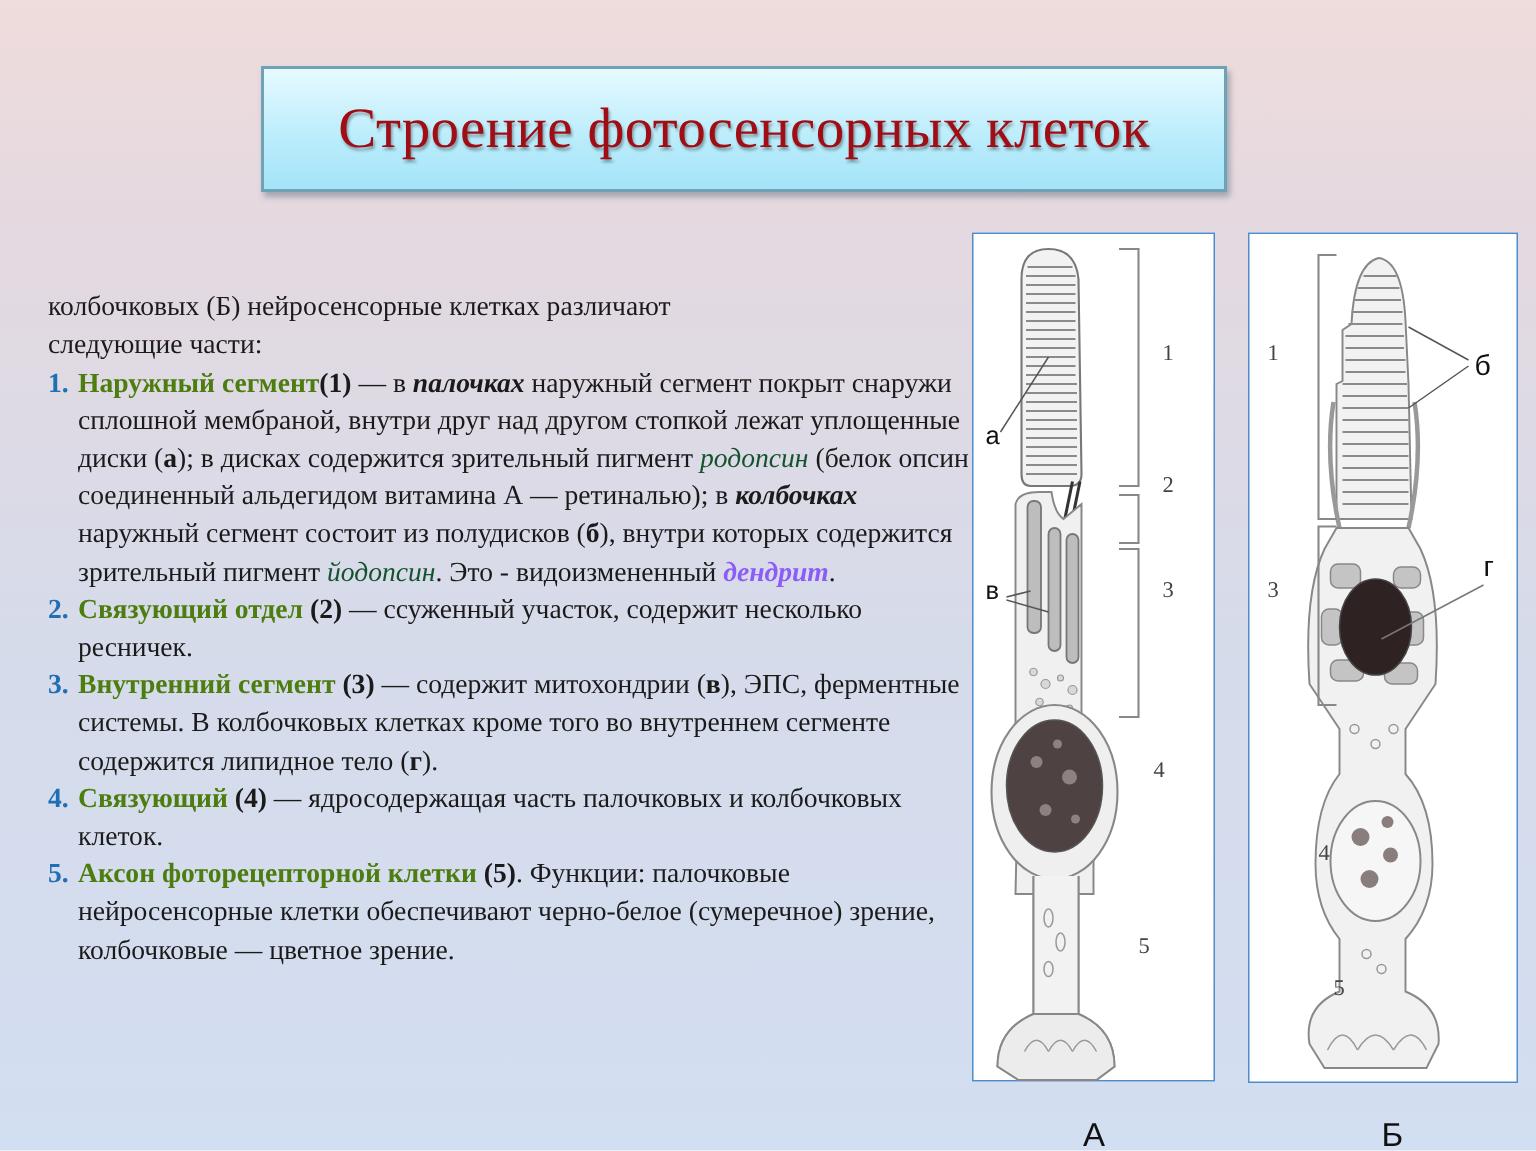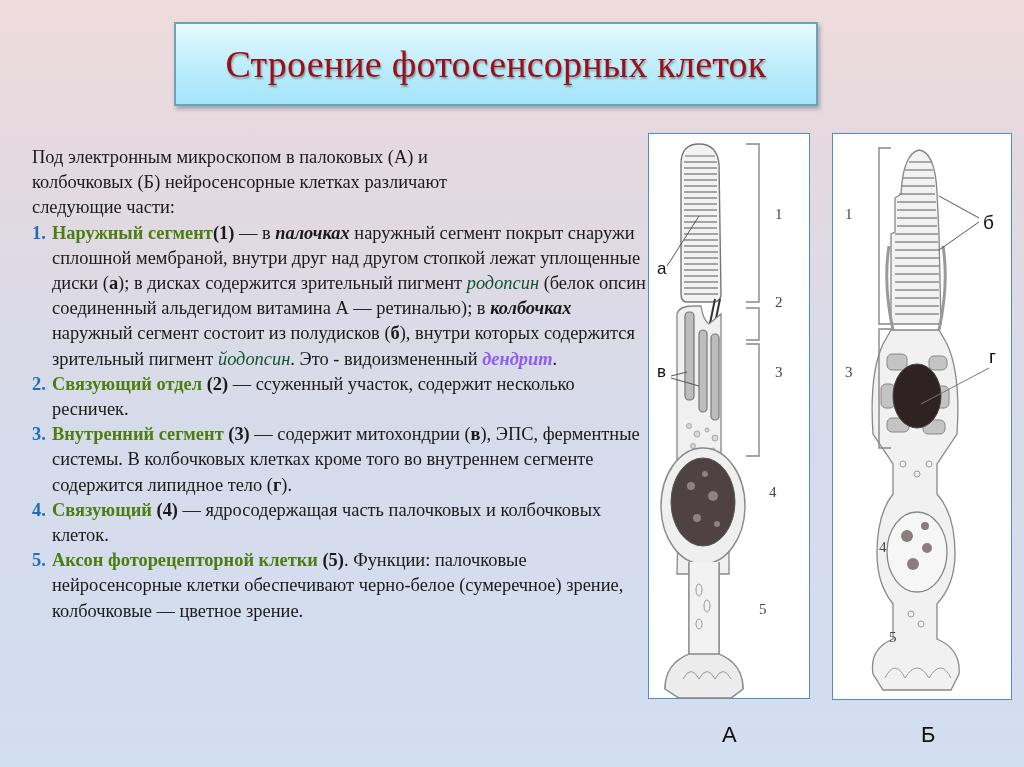--- a/index.html
+++ b/index.html
@@ -1,21 +1,21 @@
 <!DOCTYPE html>
 <html><head>
   <meta charset="utf-8">
   <style>
     html, body { margin: 0; padding: 0; }
     body {
       width: 1024px; height: 767px; overflow: hidden; position: relative;
       background: linear-gradient(180deg, #efdcdc 0%, #e4d9e0 20%, #d6dbea 55%, #d2def1 100%);
       font-family: "Liberation Serif", serif;
     }
-    .slide { position: absolute; inset: 0; }
+    .slide { position: absolute; inset: 0; margin-top: 22px; }
     .title-box {
       position: absolute; left: 174px; top: 22px; width: 640px; height: 80px;
       background: linear-gradient(180deg, #e6faff 0%, #b9ecfb 60%, #a4e4f9 100%);
       border: 2px solid #6ea2b4;
       box-shadow: 2px 3px 4px rgba(80,100,120,0.45);
       display: flex; align-items: center; justify-content: center;
     }
     .title-text {
       font-family: "Liberation Serif", serif; font-size: 38px; color: #a10d14;
       text-shadow: 1px 2px 2px rgba(0,0,0,0.35); letter-spacing: 0.2px;
@@ -52,21 +52,21 @@
 <body>
 
 <div class="slide">
 
   <div class="title-box">
     <span class="title-text">Строение фотосенсорных клеток</span>
   </div>
 
   <div class="body-text">
     <p class="para">
-      <span>Под электронным микроскопом в палоковых (А) и</span><br>
+      <br>
       <span>колбочковых (Б) нейросенсорные клетках различают</span><br>
       <span>следующие части:</span>
     </p>
 
     <p class="item">
       <span class="num">1.</span>
       <span class="head">Наружный сегмент</span><span class="b">(1)</span><span> — в </span><span class="bi">палочках</span><span> наружный сегмент покрыт снаружи сплошной мембраной, внутри друг над другом стопкой лежат уплощенные диски (</span><span class="b">а</span><span>); в дисках содержится зрительный пигмент </span><span class="red-i">родопсин</span><span> (белок опсин соединенный альдегидом витамина А — ретиналью); в </span><span class="bi">колбочках</span><span> наружный сегмент состоит из полудисков (</span><span class="b">б</span><span>), внутри которых содержится зрительный пигмент </span><span class="red-i">йодопсин</span><span>. Это - видоизмененный </span><span class="red-bi">дендрит</span><span>.</span>
     </p>
 
     <p class="item">

